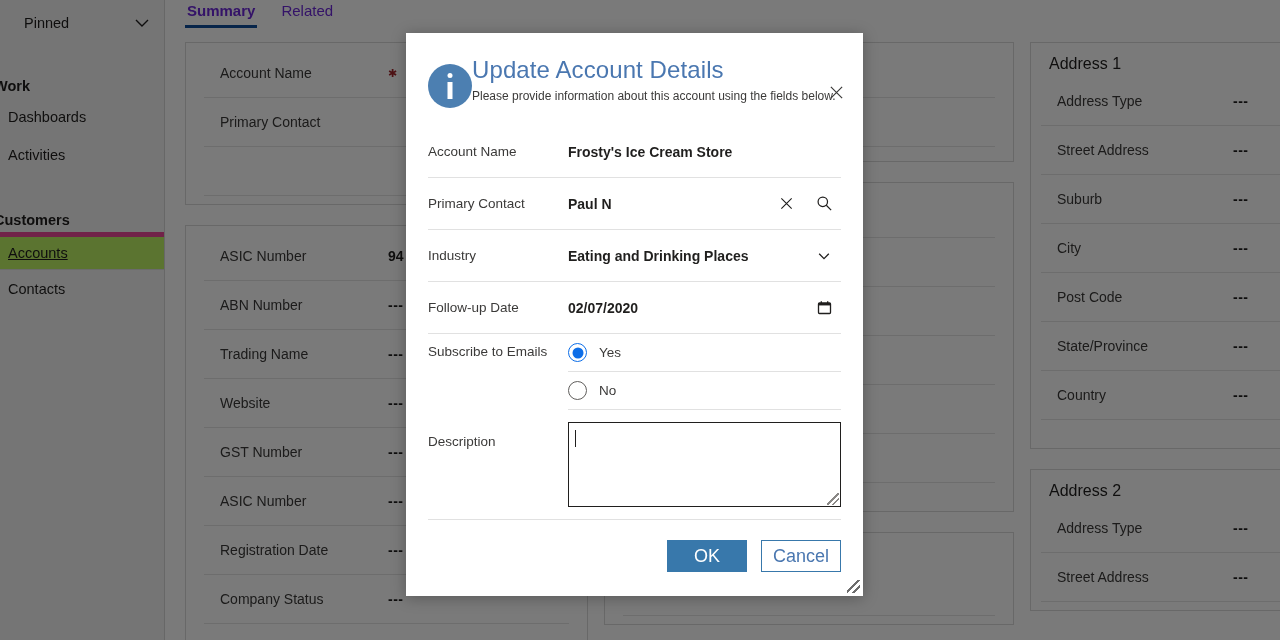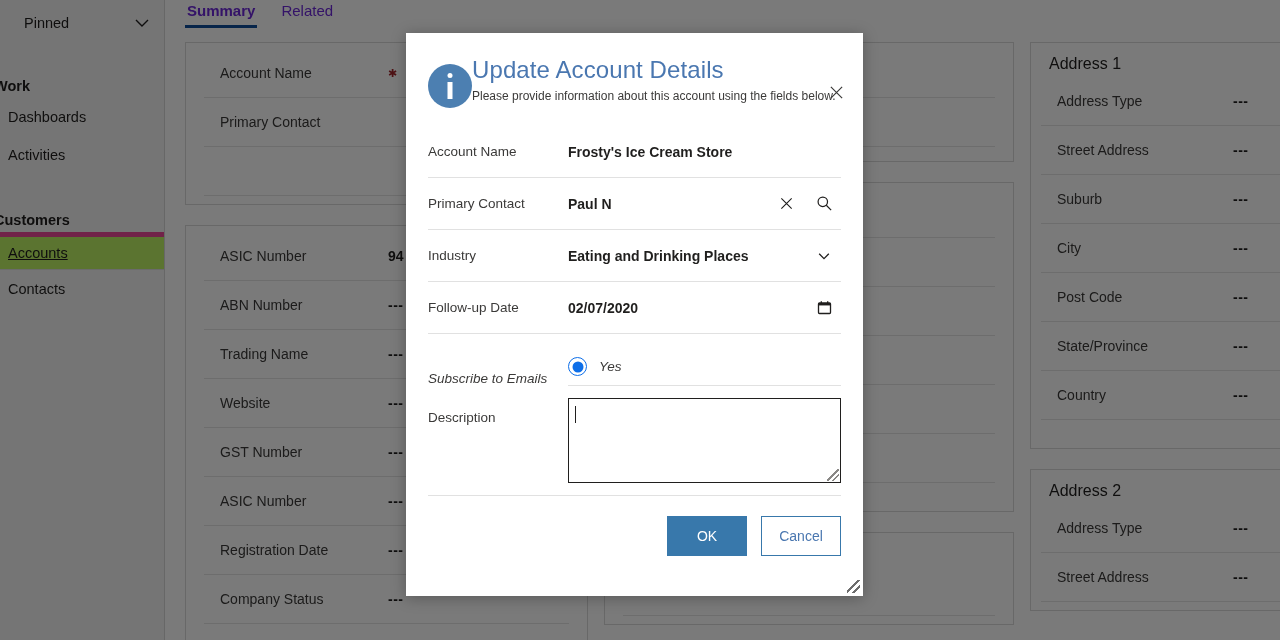--- a/index.html
+++ b/index.html
@@ -264,24 +264,23 @@
   .ico-btn {
     width: 22px; height: 22px;
     display: flex; align-items: center; justify-content: center;
     color: #201f1e;
     cursor: pointer;
   }
 
   
   .dlg-row-radio {
     display: flex;
-    align-items: flex-end;
+    align-items: flex-start;
     min-height: 52px;
     padding-top: 0;
-    font-style: italic;
   }
   .radio-group { flex: 1 1 auto; }
   .radio-item {
     display: flex;
     align-items: center;
     height: 37px;
     border-bottom: 1px solid #e1e1e1;
     gap: 12px;
   }
   .radio-mark {
@@ -343,23 +342,23 @@
     margin: 12px 22px 0 22px;
     border-top: 1px solid #e1e1e1;
   }
   .dlg-footer {
     display: flex;
     justify-content: flex-end;
     gap: 14px;
     padding: 20px 22px 0 22px;
   }
   .btn {
-    height: 40px;
+    height: 32px;
     min-width: 80px;
-    font-size: 14px;
+    font-size: 18px;
     display: inline-flex;
     align-items: center;
     justify-content: center;
     cursor: pointer;
     box-sizing: border-box;
     font-family: "Liberation Sans", sans-serif;
   }
   .btn-primary {
     background: #3878ab;
     color: #ffffff;
@@ -632,20 +631,24 @@
       </span>
     </div>
 
     <div class="dlg-row-radio">
       <span class="dlg-row-label" style="padding-top:10px">Subscribe to Emails</span>
       <div class="radio-group">
         <label class="radio-item">
           <span class="radio-mark checked"></span>
           <span class="radio-label">Yes</span>
         </label>
+        <label class="radio-item">
+          <span class="radio-mark"></span>
+          <span class="radio-label">No</span>
+        </label>
       </div>
     </div>
 
     <div class="dlg-row-desc">
       <span class="dlg-row-label">Description</span>
       <div class="desc-box">
         <span class="desc-caret"></span>
         <span class="desc-grip"></span>
       </div>
     </div>

